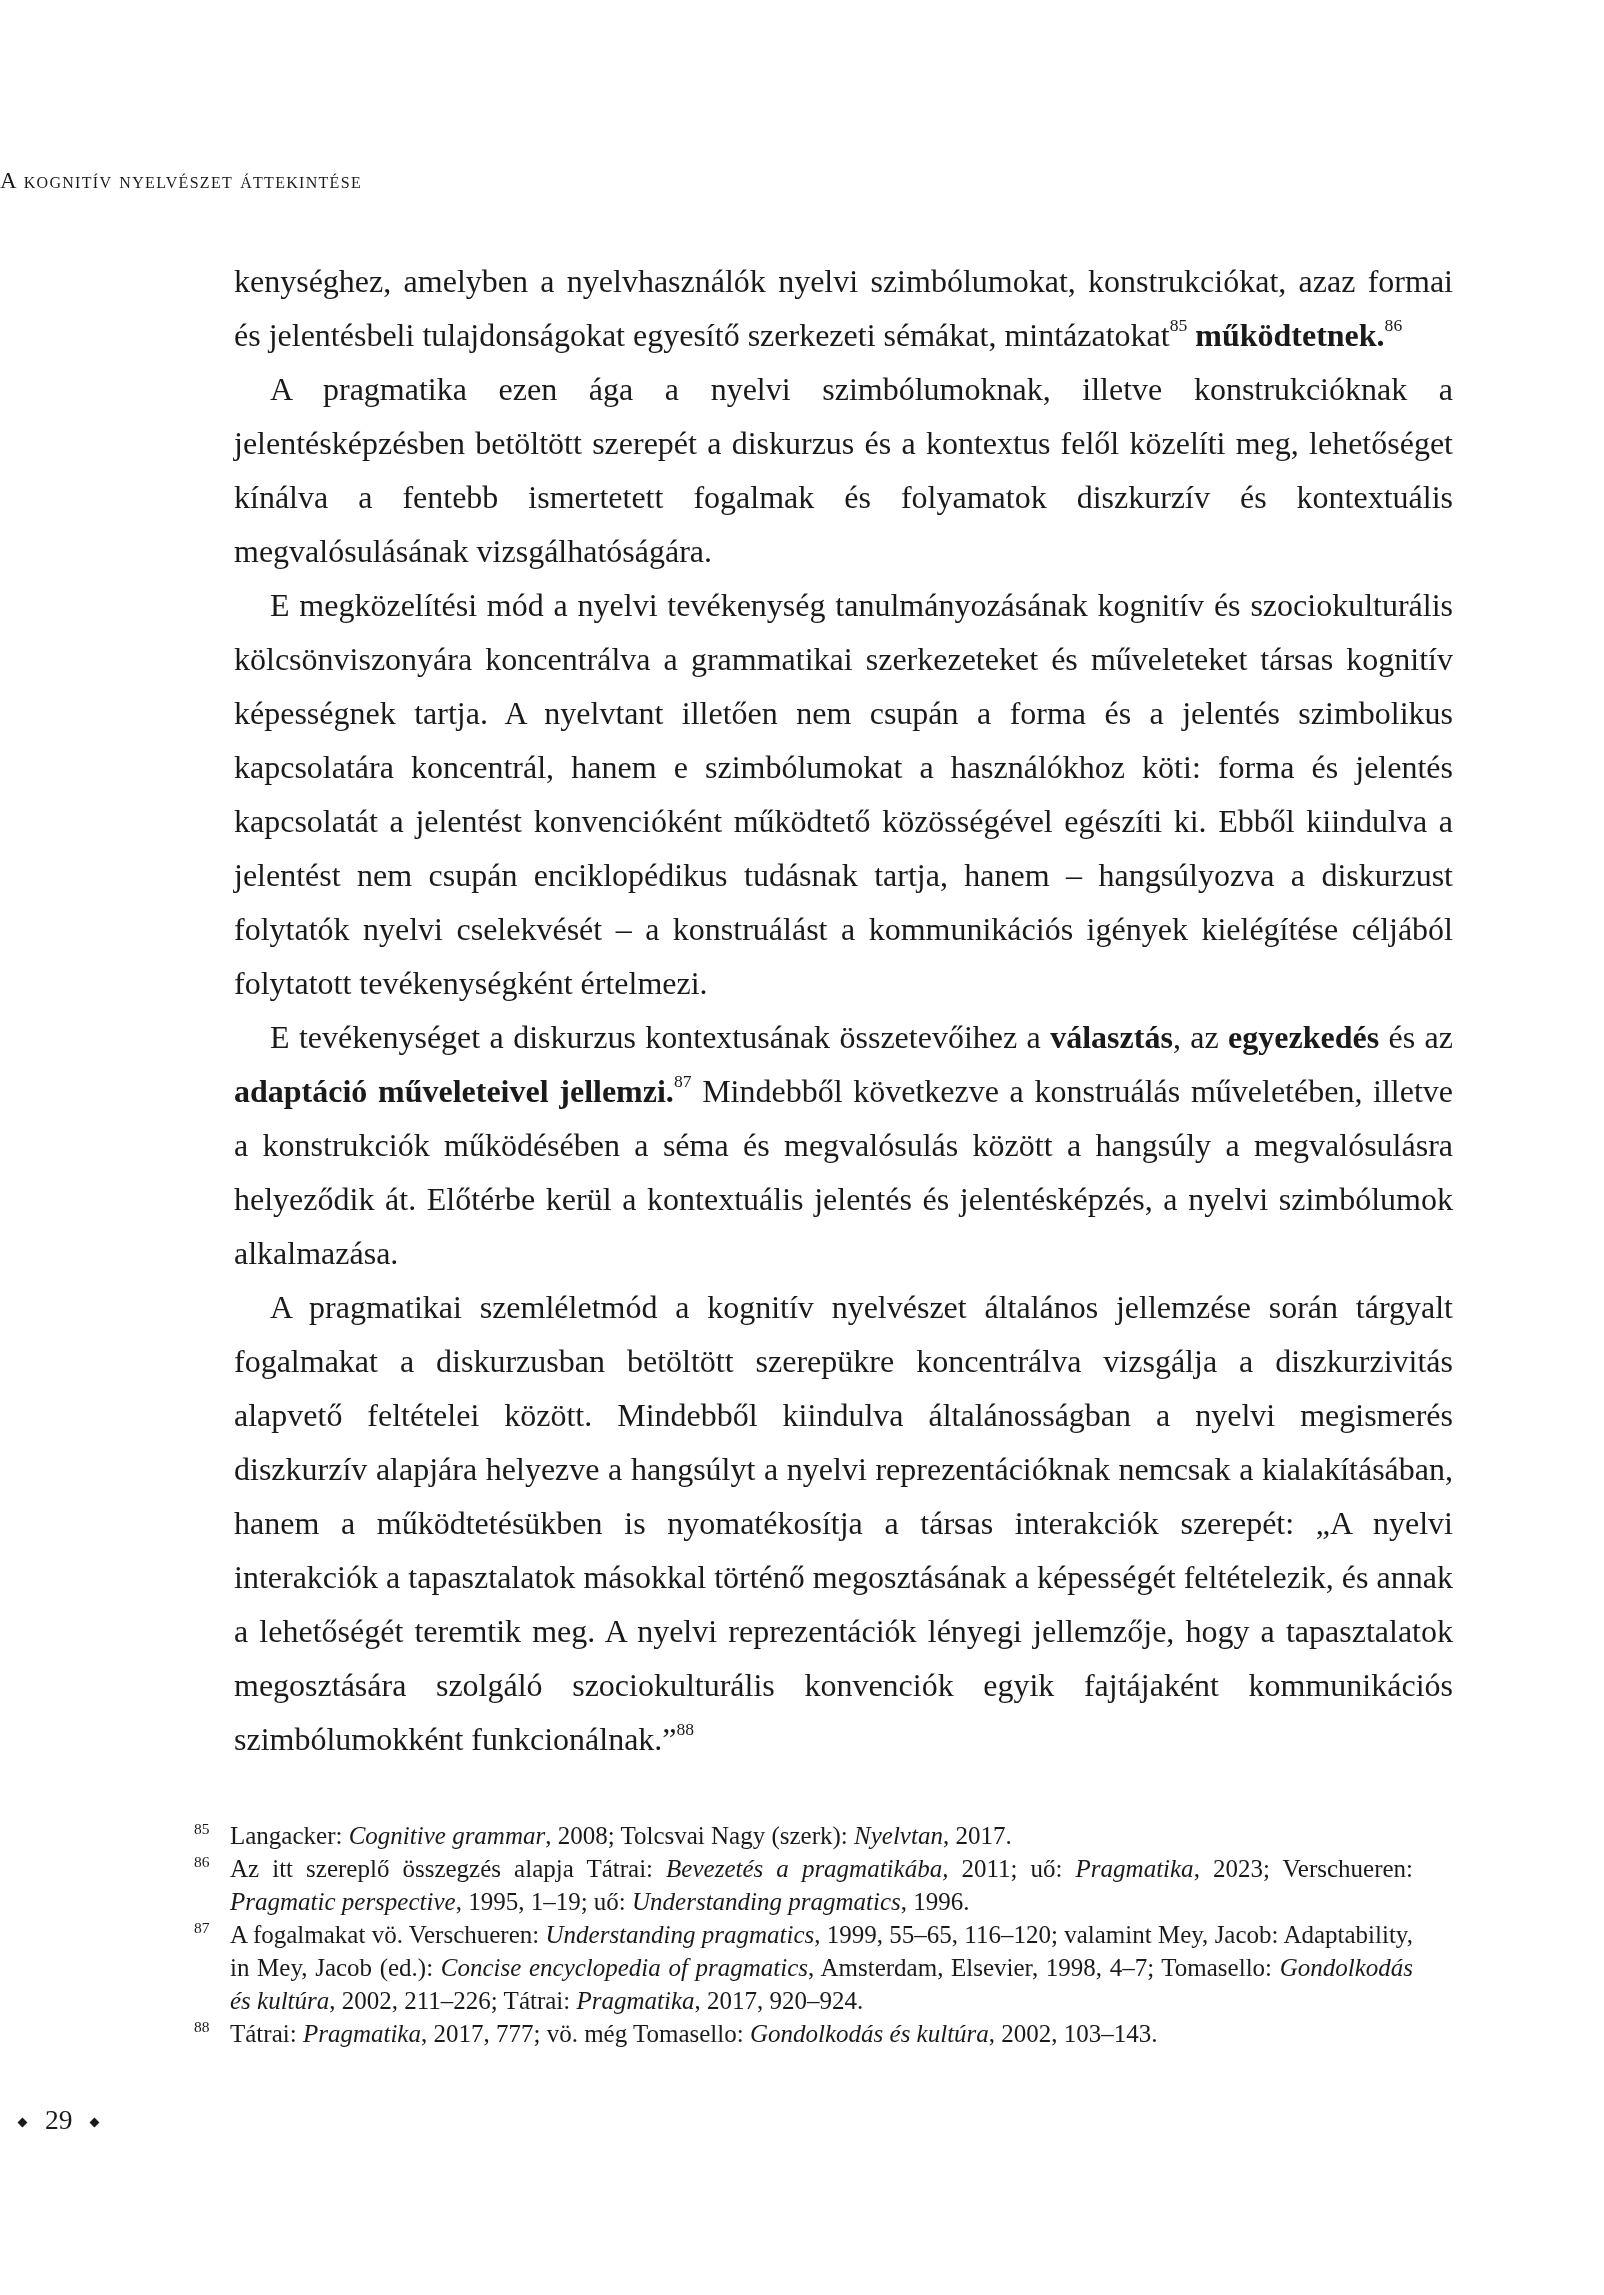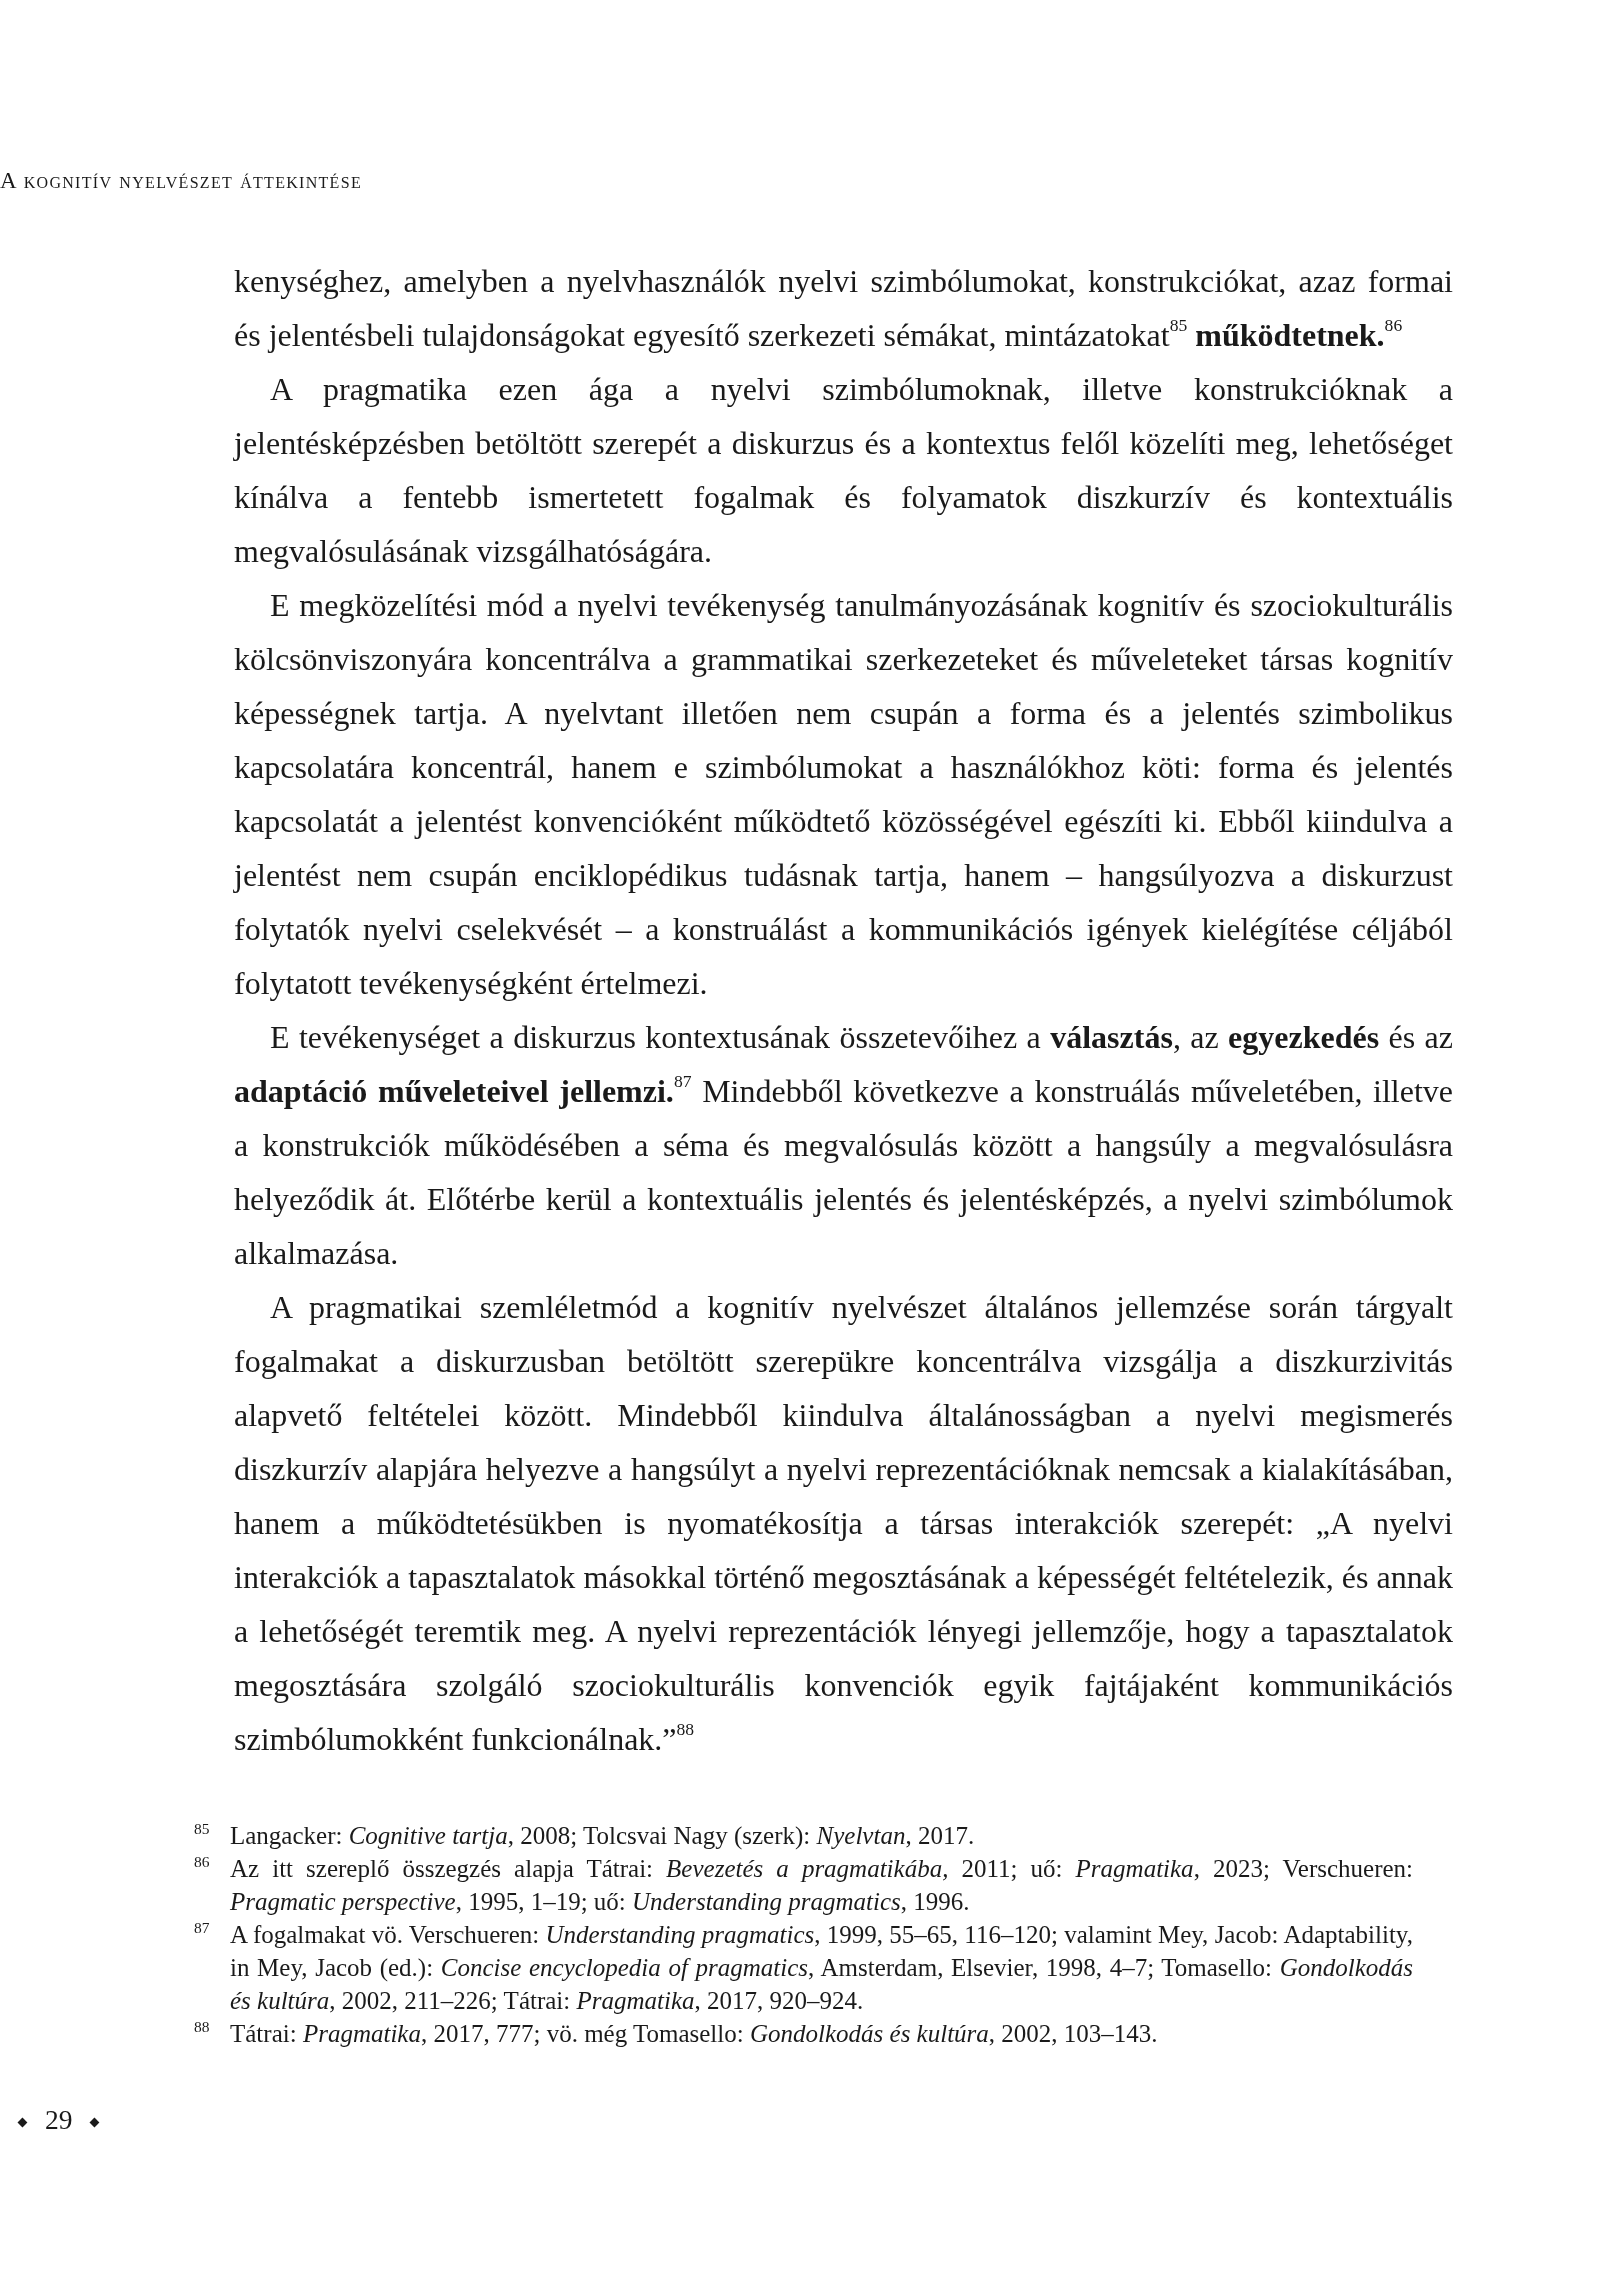--- a/index.html
+++ b/index.html
@@ -30,21 +30,21 @@
 
 <div class="body-text" id="body-text">
     <p><span>kenységhez, amelyben a nyelvhasználók nyelvi szimbólumokat, konstrukciókat, azaz formai és jelentésbeli tulajdonságokat egyesítő szerkezeti sémákat, mintá­zatokat</span><sup class="fn">85</sup><span> </span><b>működtetnek.</b><sup class="fn">86</sup></p>
     <p class="indent"><span>A pragmatika ezen ága a nyelvi szimbólumoknak, illetve konstrukcióknak a jelentésképzésben betöltött szerepét a diskurzus és a kontextus felől közelíti meg, lehetőséget kínálva a fentebb ismertetett fogalmak és folyamatok diszkurzív és kontextuális megvalósulásának vizsgálhatóságára.</span></p>
     <p class="indent"><span>E megközelítési mód a nyelvi tevékenység tanulmányozásának kognitív és szociokulturális kölcsönviszonyára koncentrálva a grammatikai szerkezeteket és műveleteket társas kognitív képességnek tartja. A nyelvtant illetően nem csupán a forma és a jelentés szimbolikus kapcsolatára koncentrál, hanem e szim­bólumokat a használókhoz köti: forma és jelentés kapcsolatát a jelentést konven­cióként működtető közösségével egészíti ki. Ebből kiindulva a jelentést nem csupán enciklopédikus tudásnak tartja, hanem – hangsúlyozva a diskurzust folytatók nyelvi cselekvését – a konstruálást a kommunikációs igények kielégí­tése céljából folytatott tevékenységként értelmezi.</span></p>
     <p class="indent"><span>E tevékenységet a diskurzus kontextusának összetevőihez a </span><b>választás</b><span>, az </span><b>egyezkedés</b><span> és az </span><b>adaptáció műveleteivel jellemzi.</b><sup class="fn">87</sup><span> Mindebből következve a konstruálás műveletében, illetve a konstrukciók működésében a séma és meg­valósulás között a hangsúly a megvalósulásra helyeződik át. Előtérbe kerül a kontextuális jelentés és jelentésképzés, a nyelvi szimbólumok alkalmazása.</span></p>
     <p class="indent"><span>A pragmatikai szemléletmód a kognitív nyelvészet általános jellemzése során tárgyalt fogalmakat a diskurzusban betöltött szerepükre koncentrálva vizsgálja a diszkurzivitás alapvető feltételei között. Mindebből kiindulva általánosságban a nyelvi megismerés diszkurzív alapjára helyezve a hangsúlyt a nyelvi reprezen­tációknak nemcsak a kialakításában, hanem a működtetésükben is nyomatéko­sítja a társas interakciók szerepét: „A nyelvi interakciók a tapasztalatok mások­kal történő megosztásának a képességét feltételezik, és annak a lehetőségét teremtik meg. A nyelvi reprezentációk lényegi jellemzője, hogy a tapasztalatok megosztására szolgáló szociokulturális konvenciók egyik fajtájaként kommuni­kációs szimbólumokként funkcionálnak.”</span><sup class="fn">88</sup></p>
   </div>
 
 <div class="footnotes" id="footnotes">
-    <div class="footnote"><span class="fn-num">85</span><span>Langacker: </span><i>Cognitive tartja</i><span>, 2008; Tolcsvai Nagy (szerk): </span><i>Nyelvtan</i><span>, 2017.</span></div>
+    <div class="footnote"><span class="fn-num">85</span><span>Langacker: </span><i>Cognitive grammar</i><span>, 2008; Tolcsvai Nagy (szerk): </span><i>Nyelvtan</i><span>, 2017.</span></div>
     <div class="footnote"><span class="fn-num">86</span><span>Az itt szereplő összegzés alapja Tátrai: </span><i>Bevezetés a pragmatikába,</i><span> 2011; uő: </span><i>Pragmatika</i><span>, 2023; Verschueren: </span><i>Pragmatic perspective</i><span>, 1995, 1–19; uő: </span><i>Understanding pragmatics</i><span>, 1996.</span></div>
     <div class="footnote"><span class="fn-num">87</span><span>A fogalmakat vö. Verschueren: </span><i>Understanding pragmatics</i><span>, 1999, 55–65, 116–120; valamint Mey, Jacob: Adaptability, in Mey, Jacob (ed.): </span><i>Concise encyclopedia of pragmatics</i><span>, Amsterdam, Elsevier, 1998, 4–7; Tomasello: </span><i>Gondolkodás és kultúra</i><span>, 2002, 211–226; Tátrai: </span><i>Pragmatika</i><span>, 2017, 920–924.</span></div>
     <div class="footnote"><span class="fn-num">88</span><span>Tátrai: </span><i>Pragmatika</i><span>, 2017, 777; vö. még Tomasello: </span><i>Gondolkodás és kultúra</i><span>, 2002, 103–143.</span></div>
   </div>
 
 <div class="page-number">
   <span class="dot"></span><span>29</span><span class="dot"></span>
 </div>
 
 

